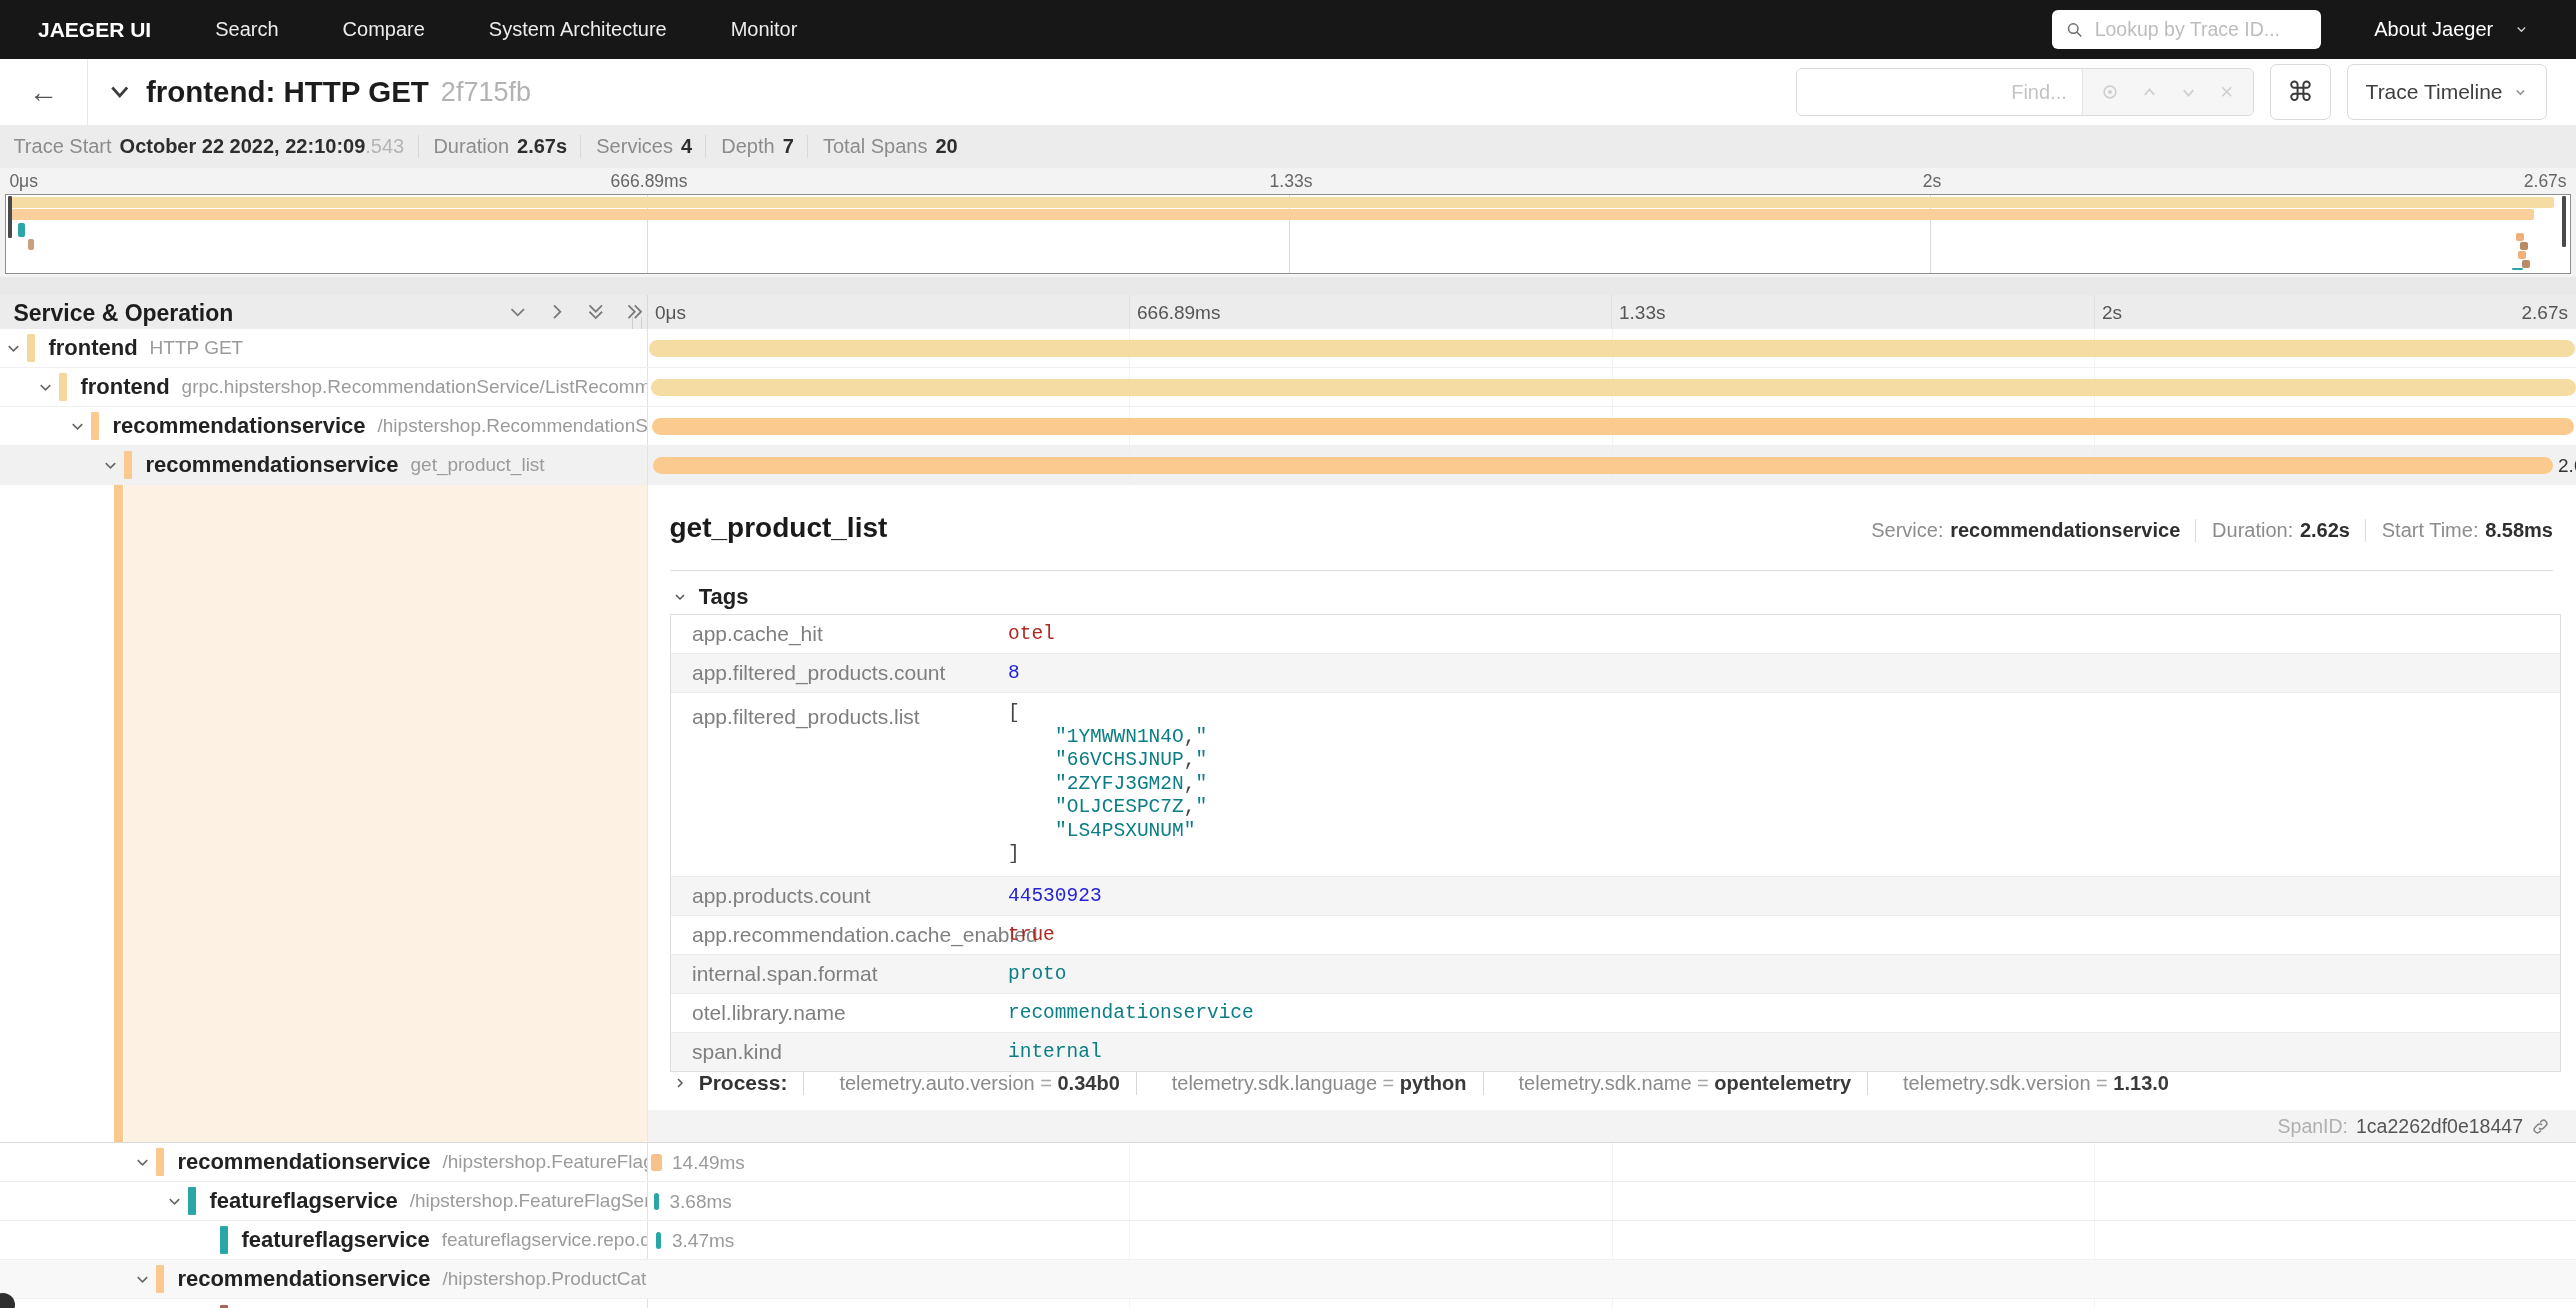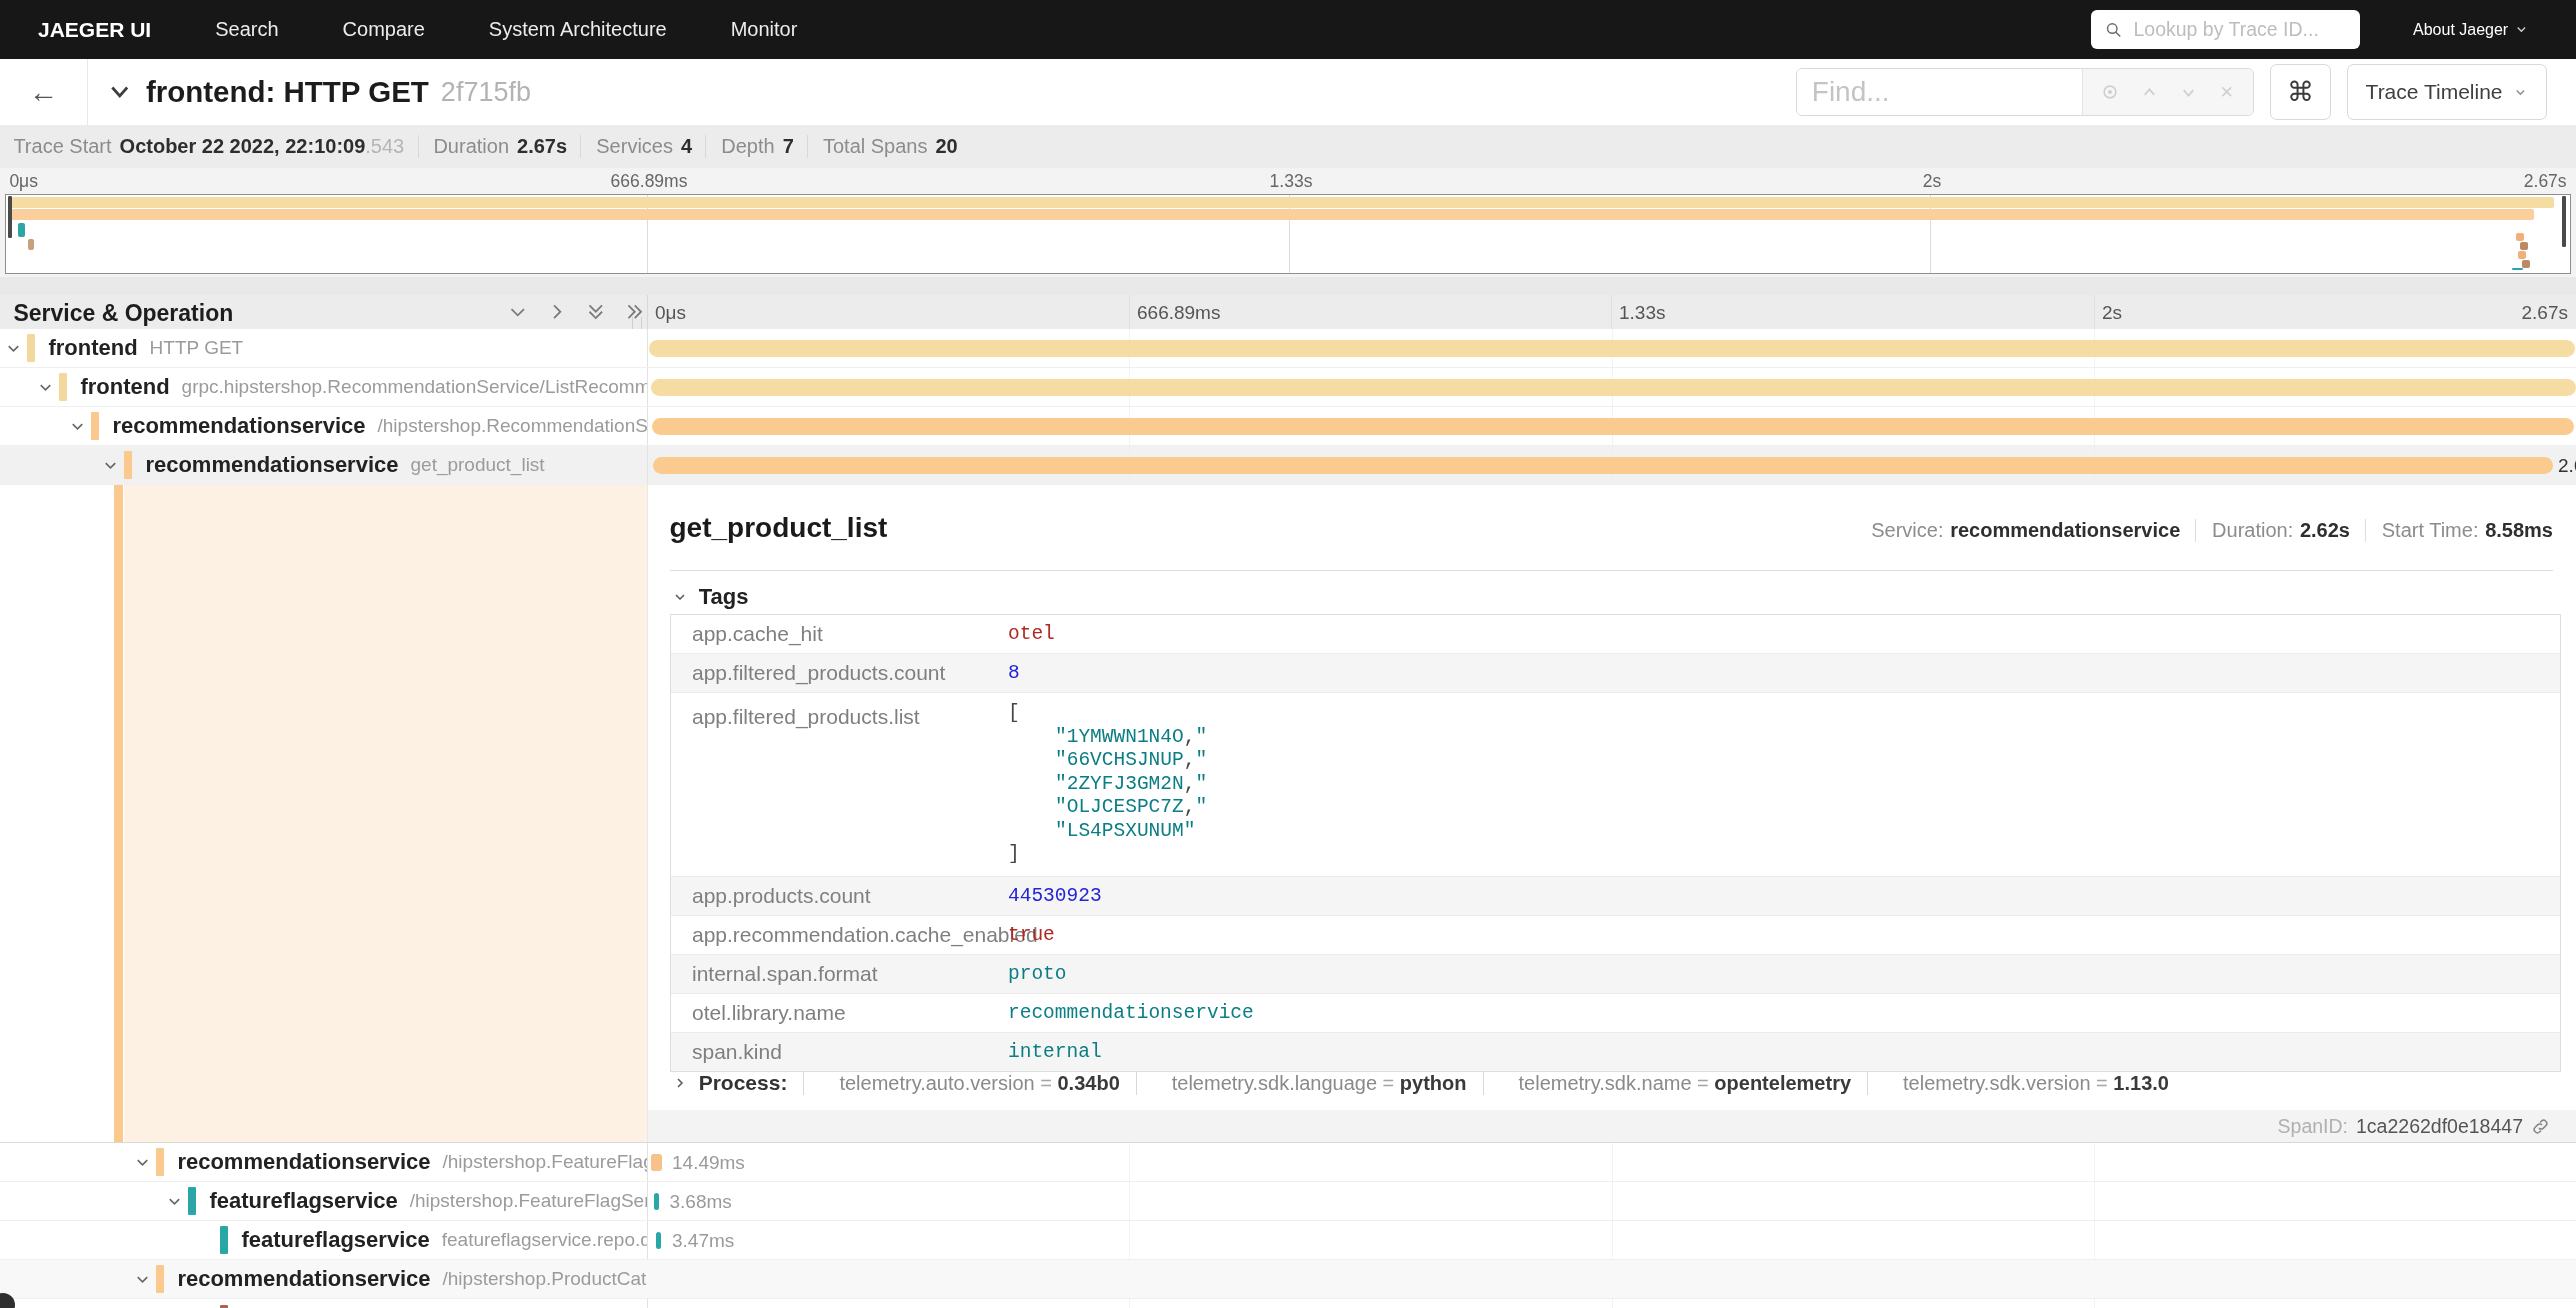--- a/index.html
+++ b/index.html
@@ -6,32 +6,32 @@
   .app{position:relative;width:2576px;height:1308px;overflow:hidden;background:#fff;}
 
   
   .topnav{position:absolute;left:0;top:0;width:2576px;height:59px;background:#171717;display:flex;align-items:center;}
   .brand{color:#fff;font-weight:700;font-size:21px;margin-left:38px;}
   .navitem{color:#ececec;font-size:20px;margin-left:64px;cursor:pointer;}
   .nav-spacer{flex:1;}
   .lookup{width:242px;height:39px;background:#fff;border-radius:6px;display:flex;align-items:center;padding:0 13.4px;margin-right:53px;}
   .lookup input{border:none;outline:none;font-size:19.5px;color:#333;width:100%;margin-left:9.4px;font-family:"Liberation Sans",sans-serif;background:transparent;}
   .lookup input::placeholder{color:#bdbdbd;}
-  .about{color:#fff;font-size:16px;margin-right:47px;display:flex;align-items:center;gap:6px;cursor:pointer;}
+  .about{color:#fff;font-size:20px;margin-right:47px;display:flex;align-items:center;gap:21px;cursor:pointer;}
   .caret{stroke:#cfcfcf;}
 
   
   .thdr{position:absolute;left:0;top:59px;width:2576px;height:66px;background:#fff;display:flex;align-items:center;border-bottom:0.7px solid #e6e6e6;}
   .backcell{width:87px;height:100%;display:flex;align-items:center;justify-content:center;border-right:0.7px solid #e8e8e8;font-size:29.5px;color:#555;cursor:pointer;}
   .bigchev{margin-left:19px;display:flex;align-items:center;cursor:pointer;}
   .ttl{font-size:29.5px;font-weight:700;color:#1c1c1c;margin-left:13.4px;white-space:nowrap;}
   .tid{font-size:27px;color:#b3b3b3;margin-left:12px;}
   .hdr-spacer{flex:1;}
   .findgrp{display:flex;height:46px;border:0.7px solid #d9d9d9;border-radius:6px;overflow:hidden;background:#fff;}
-  .findgrp input{border:none;outline:none;width:255px;font-size:28px;padding:0 14.8px;color:#333;font-family:"Liberation Sans",sans-serif;}
+  .findgrp input{border:none;outline:none;width:255px;font-size:20px;padding:0 14.8px;color:#333;font-family:"Liberation Sans",sans-serif;text-align:right;}
   .findgrp input::placeholder{color:#c4c4c4;}
   .findsfx{display:flex;align-items:center;gap:20px;background:#f6f6f6;border-left:0.7px solid #e4e4e4;padding:0 17.5px;color:#cfcfcf;font-size:20px;}
   .sfxic{display:flex;align-items:center;cursor:pointer;}
   .cmdbtn{width:59px;height:54px;border:0.7px solid #d9d9d9;border-radius:6.7px;background:#fff;display:flex;align-items:center;justify-content:center;font-size:27px;color:#3a3a3a;margin-left:16px;cursor:pointer;}
   .viewbtn{height:54px;border:0.7px solid #d9d9d9;border-radius:6.7px;background:#fff;display:flex;align-items:center;gap:10.7px;font-size:21px;color:#3f3f3f;padding:0 17.5px;margin:0 29.5px 0 16px;cursor:pointer;white-space:nowrap;}
 
   
   .summary{position:absolute;left:0;top:125px;width:2576px;height:43px;background:#ececec;display:flex;align-items:center;font-size:20px;color:#8c8c8c;}
   .summary .grp{display:flex;align-items:center;margin-left:13.4px;padding-left:14.8px;border-left:0.7px solid #d8d8d8;white-space:nowrap;}
   .summary .grp:first-child{border-left:none;padding-left:0;}

